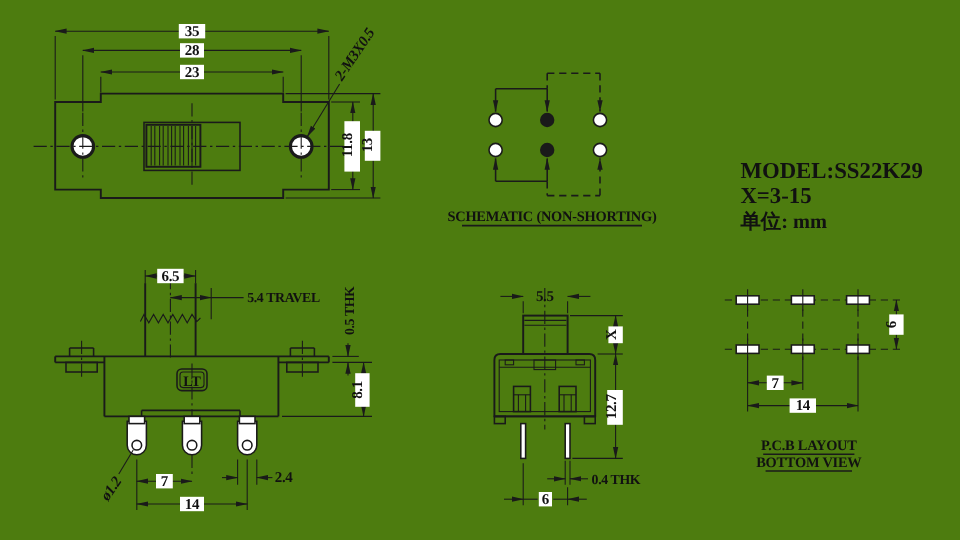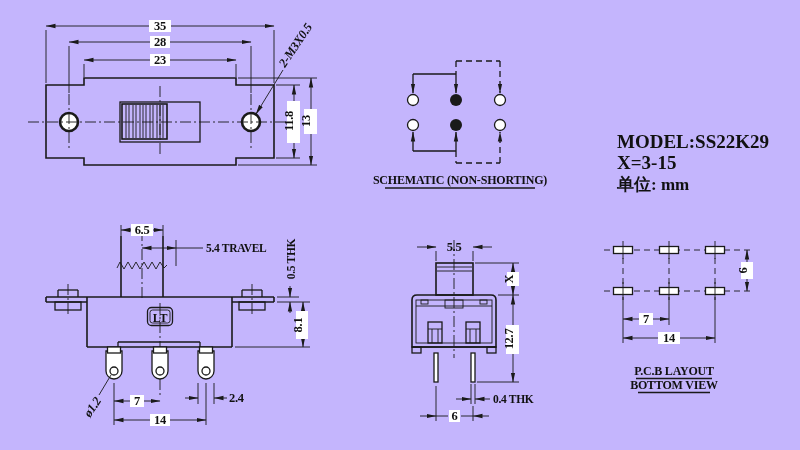--- a/index.html
+++ b/index.html
@@ -1,16 +1,16 @@
 <!DOCTYPE html>
 <html><head>
 <meta charset="utf-8">
 <style>
   html,body{margin:0;padding:0;background:#ffffff;}
-  .stage{position:relative;width:800px;height:450px;background:#c4b5fd;overflow:hidden;}
+  .stage{position:relative;width:800px;height:450px;background:#4d7c0f;overflow:hidden;}
   svg{display:block;}
   text{fill:#111;}
   .d{font:bold 12.5px "Liberation Serif",serif;letter-spacing:-0.3px;}
   .ds{font:bold 11.5px "Liberation Serif",serif;letter-spacing:-0.3px;}
   .t{font:bold 12px "Liberation Serif",serif;letter-spacing:-0.2px;}
   .big{font:bold 19px "Liberation Serif",serif;}
   .cjk{font:bold 17px "Liberation Serif","DejaVu Sans",serif;}
   .it{font-style:italic;}
   .ol{stroke:#1a1a1a;stroke-width:1.6;fill:none;}
   .om{stroke:#1a1a1a;stroke-width:1.3;fill:none;}

